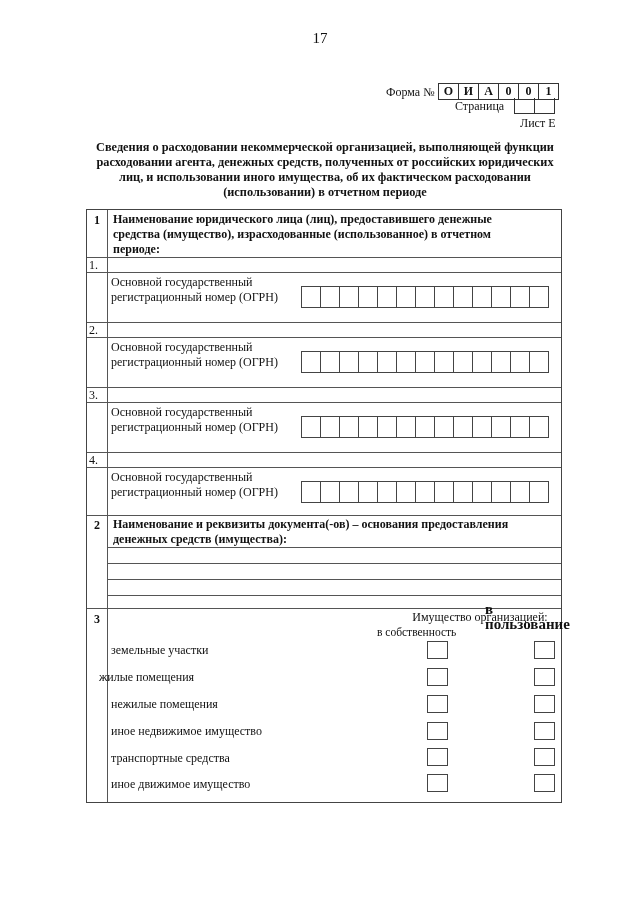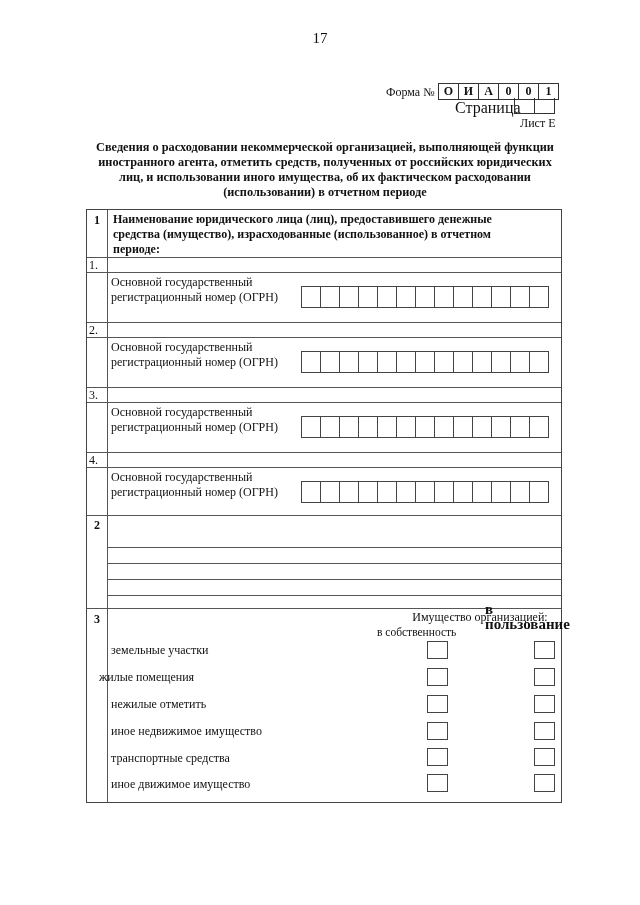--- a/index.html
+++ b/index.html
@@ -5,21 +5,21 @@
   html, body { margin:0; padding:0; background:#fff; }
   body { width:640px; height:905px; position:relative; overflow:hidden;
          font-family:"Liberation Serif", "DejaVu Serif", serif; color:#111; }
   .abs { position:absolute; }
   .pagenum { left:0; width:640px; top:30px; text-align:center; font-size:15px; }
   .forma-label { left:386px; top:85px; font-size:12px; }
   .code-cells { left:438px; top:83px; display:flex; }
   .code-cell { width:19px; height:15px; border:1px solid #333; border-right:none;
                font-weight:bold; font-size:12px; text-align:center; line-height:15px; }
   .code-cell:last-child { border-right:1px solid #333; }
-  .page-label { left:455px; top:99px; font-size:16px; }
+  .page-label { left:455px; top:99px; font-size:12px; }
   .page-cells { left:514px; top:98px; display:flex; }
   .page-cell { width:19px; height:15px; border:1px solid #333; border-top:none; border-right:none; }
   .page-cell:last-child { border-right:1px solid #333; }
   .sheet-label { left:520px; top:116px; font-size:12px; }
   .title { left:85px; width:480px; top:140px; text-align:center; font-weight:bold;
            font-size:12.3px; line-height:15px; }
 
   .frame { left:86px; top:209px; width:474px; height:592px; border:1px solid #444; }
   .hline { position:absolute; left:0; right:0; height:0; border-top:1px solid #555; }
   .vsep { position:absolute; left:20px; width:0; border-left:1px solid #555; }
@@ -47,21 +47,21 @@
   <div class="code-cell">0</div>
   <div class="code-cell">1</div>
 </div>
 <div class="abs page-label">Страница</div>
 <div class="abs page-cells">
   <div class="page-cell"></div>
   <div class="page-cell"></div>
 </div>
 <div class="abs sheet-label">Лист Е</div>
 
-<div class="abs title">Сведения о расходовании некоммерческой организацией, выполняющей функции иностранного агента, отметить средств, полученных от российских юридических лиц, и использовании иного имущества, об их фактическом расходовании (использовании) в отчетном периоде</div>
+<div class="abs title">Сведения о расходовании некоммерческой организацией, выполняющей функции расходовании агента, денежных средств, полученных от российских юридических лиц, и использовании иного имущества, об их фактическом расходовании (использовании) в отчетном периоде</div>
 
 <div class="abs frame">
 
   <div class="vsep" style="top:0;height:592px;"></div>
 
   <div class="num" style="top:3px;">1</div>
   <div class="txt bold" style="left:26px;top:2px;width:420px;">Наименование юридического лица (лиц), предоставившего денежные средства (имущество), израсходованные (использованное) в отчетном периоде:</div>
   <div class="hline" style="top:47px;"></div>
 
   <div class="subnum" style="top:48px;">1.</div>
@@ -142,20 +142,21 @@
     <div class="ogrn-cell"></div>
     <div class="ogrn-cell"></div>
     <div class="ogrn-cell"></div>
     <div class="ogrn-cell"></div>
     <div class="ogrn-cell"></div>
     <div class="ogrn-cell"></div>
   </div>
   <div class="hline" style="top:305px;"></div>
 
   <div class="num" style="top:308px;">2</div>
+  <div class="txt bold" style="left:26px;top:307px;width:440px;">Наименование и реквизиты документа(-ов) – основания предоставления денежных средств (имущества):</div>
   <div class="hline" style="top:337px;left:20px;"></div>
   <div class="txt" style="left:26px;top:339px;width:440px;height:13px;"></div>
   <div class="hline" style="top:353px;left:20px;"></div>
   <div class="txt" style="left:26px;top:355px;width:440px;height:13px;"></div>
   <div class="hline" style="top:369px;left:20px;"></div>
   <div class="txt" style="left:26px;top:371px;width:440px;height:13px;"></div>
   <div class="hline" style="top:385px;left:20px;"></div>
   <div class="txt" style="left:26px;top:387px;width:440px;height:10px;"></div>
   <div class="hline" style="top:398px;"></div>
 
@@ -165,21 +166,21 @@
   <div class="txt" style="left:398px;top:392px;width:76px;font-size:15px;font-weight:bold;">в пользование</div>
 
   <div class="txt" style="left:24px;top:433px;">земельные участки</div>
   <div class="cb" style="left:340px;top:431px;"></div>
   <div class="cb" style="left:447px;top:431px;"></div>
 
   <div class="txt" style="left:12px;top:460px;">жилые помещения</div>
   <div class="cb" style="left:340px;top:458px;"></div>
   <div class="cb" style="left:447px;top:458px;"></div>
 
-  <div class="txt" style="left:24px;top:487px;">нежилые отметить</div>
+  <div class="txt" style="left:24px;top:487px;">нежилые помещения</div>
   <div class="cb" style="left:340px;top:485px;"></div>
   <div class="cb" style="left:447px;top:485px;"></div>
 
   <div class="txt" style="left:24px;top:514px;">иное недвижимое имущество</div>
   <div class="cb" style="left:340px;top:512px;"></div>
   <div class="cb" style="left:447px;top:512px;"></div>
 
   <div class="txt" style="left:24px;top:541px;">транспортные средства</div>
   <div class="cb" style="left:340px;top:538px;"></div>
   <div class="cb" style="left:447px;top:538px;"></div>

